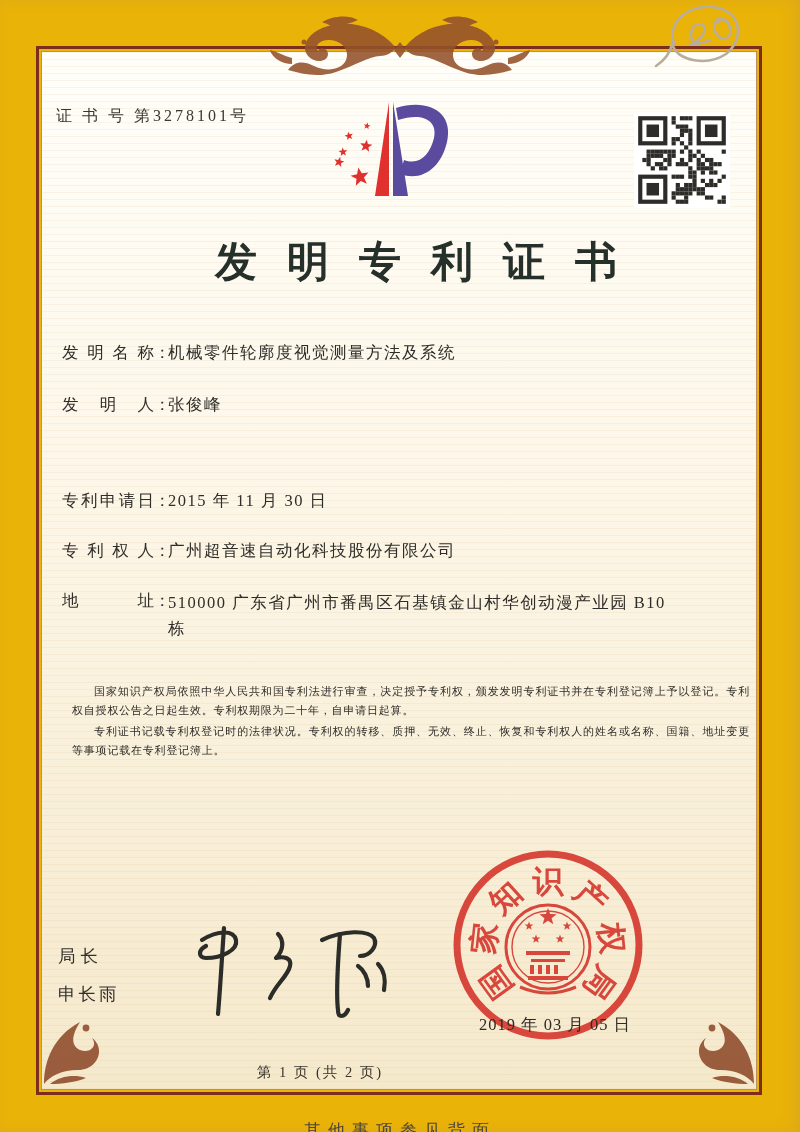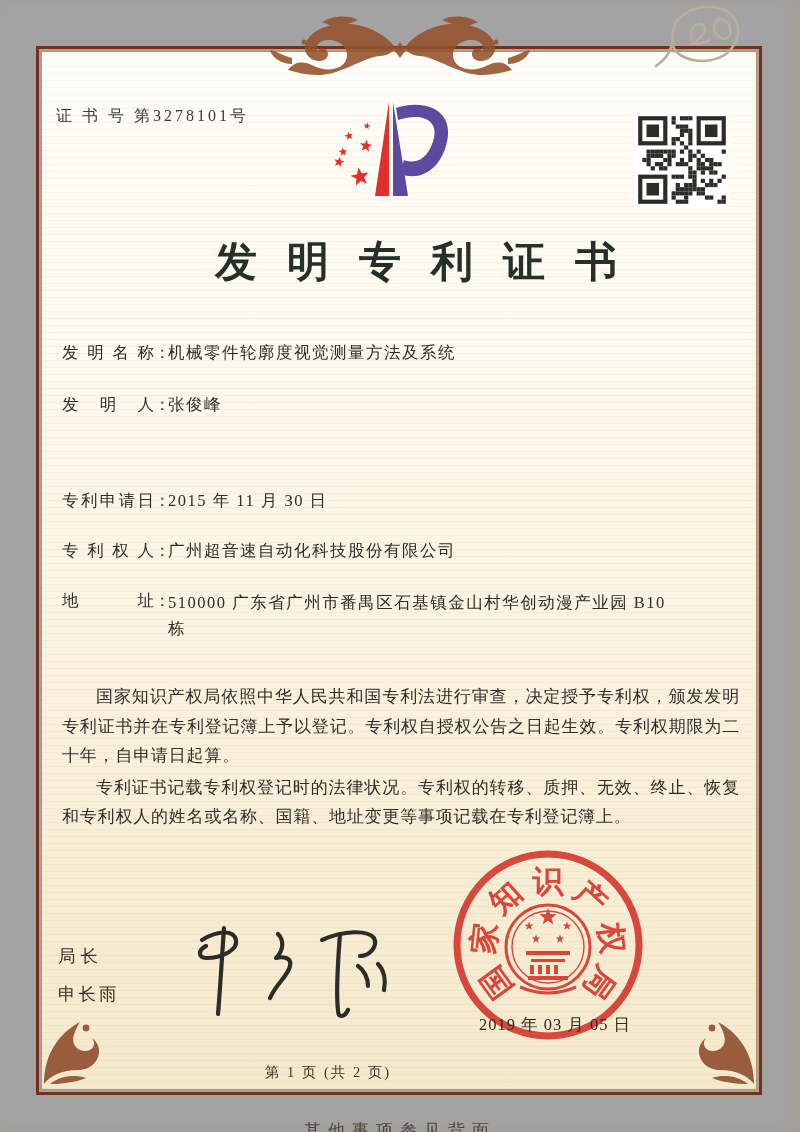--- a/index.html
+++ b/index.html
@@ -1,17 +1,17 @@
 <!DOCTYPE html>
 <html><head>
 <meta charset="utf-8">
 <style>
   html,body{margin:0;padding:0;}
   body{background:#e8e4da;font-family:"Liberation Serif","DejaVu Serif",serif;}
-  .page{position:relative;width:800px;height:1132px;margin:0 auto;background:#a3a3a3;overflow:hidden;
+  .page{position:relative;width:800px;height:1132px;margin:0 auto;background:#eab308;overflow:hidden;
         box-shadow:inset -6px 0 14px rgba(160,130,90,.18);}
   
   .frame-outer{position:absolute;left:36px;top:46px;width:720px;height:1043px;
         border:3px solid #7b2e1c;}
   .frame-inner{position:absolute;left:2px;top:2px;right:2px;bottom:2px;border:1px solid #bd9159;
         background:
           repeating-linear-gradient(0deg, rgba(198,160,106,.10) 0 1px, rgba(255,255,255,0) 1px 7px),
           linear-gradient(180deg,#fffef9 0%,#fdf7e9 40%,#f8eed6 78%,#f5e9cc 100%);}
   .t{position:absolute;color:#2b2a26;}
   .certno{left:56px;top:106px;font-size:16px;letter-spacing:3px;color:#3a3834;}
@@ -19,28 +19,28 @@
          color:#26302a;letter-spacing:30px;text-indent:30px;padding-left:16px;}
   
   .frow{position:absolute;left:62px;width:690px;font-size:16.5px;color:#2e2d29;text-decoration:underline;}
   .flabel{display:inline-block;width:92px;text-align:justify;text-align-last:justify;
           vertical-align:top;letter-spacing:0;}
   .fcolon{display:inline-block;width:14px;vertical-align:top;}
   .fvalue{display:inline-block;letter-spacing:1.5px;vertical-align:top;}
   .addr .fvalue{width:505px;line-height:1.6;}
   .grow2{position:absolute;left:460px;top:0;}
   .grow2 .flabel{width:88px;}
-  .body-par{position:absolute;left:62px;top:682px;width:678px;font-size:17px;line-height:1.74;
+  .body-par{position:absolute;left:72px;top:682px;width:678px;font-size:11px;line-height:1.74;
             color:#2e2d29;letter-spacing:.8px;text-align:justify;}
   .body-par p{margin:0 0 2px 0;text-indent:2em;}
   .officer-title{left:58px;top:944px;font-size:17.5px;letter-spacing:5px;color:#33312c;}
   .officer-name{left:58px;top:982px;font-size:17.5px;letter-spacing:3px;color:#33312c;}
   .seal-date{left:460px;top:1014px;width:190px;text-align:center;font-size:16.5px;
              letter-spacing:1px;color:#2f2b25;}
-  .footer{left:0;top:1063px;width:640px;text-align:center;font-size:14.5px;letter-spacing:2px;color:#3a342c;margin-left:8px;}
+  .footer{left:0;top:1063px;width:640px;text-align:center;font-size:14.5px;letter-spacing:2px;color:#3a342c;}
   .backnote{left:0;top:1119px;width:800px;text-align:center;font-size:17px;letter-spacing:7px;color:#4a443a;}
   svg{position:absolute;overflow:visible;}
 </style>
 </head>
 <body>
 
 <div class="page">
 
   <div class="frame-outer">
     <div class="frame-inner"></div>

